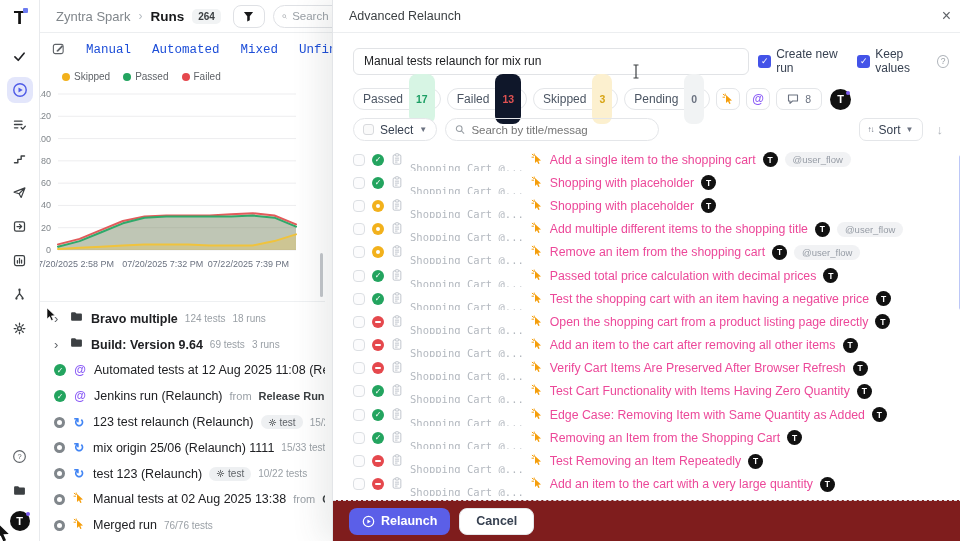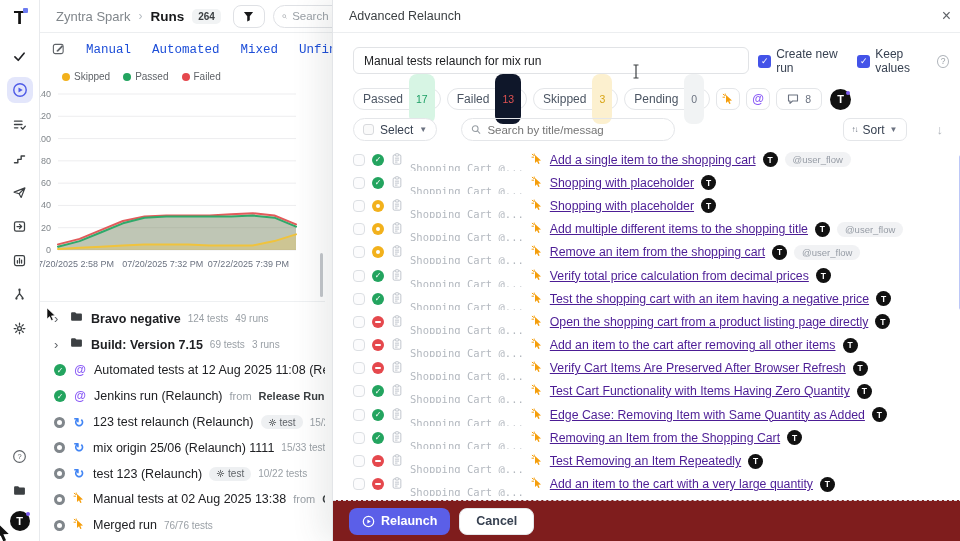--- a/index.html
+++ b/index.html
@@ -83,42 +83,42 @@
   
   .modal { position:absolute; left:332px; top:0; width:635px; height:541px; background:#fff;
     border-left:1px solid #e3e5e8; box-shadow:-12px 0 28px rgba(60,64,67,.10); z-index:10; }
   .modal-header { height:33px; border-bottom:1px solid #eceef0; display:flex; align-items:center;
     padding:0 16px; }
   .modal-header .mh-title { font-size:12.5px; color:#3c4043; flex:1; }
   .modal-close { background:none; border:none; font-size:16px; color:#5f6368; cursor:pointer;
     font-family:inherit; line-height:1; }
   .modal-body { position:absolute; top:33px; left:0; right:0; bottom:41px; padding:14px 18px 0 20px; }
   .modal-title { font-size:15px; font-weight:bold; color:#17181a; margin-bottom:11px; }
-  .name-row { display:flex; gap:9px; }
+  .name-row { display:flex; align-items:center; gap:9px; }
   .name-input { width:438px; height:27px; border:1px solid #e1e3e6; border-radius:6px;
     padding:0 10px; font-size:12px; color:#202124; font-family:inherit; outline:none; }
   .chk { display:flex; align-items:center; gap:5px; font-size:12px; color:#374151; cursor:pointer; }
   .cbx { width:13px; height:13px; border-radius:3px; background:#4353e8; color:#fff; font-size:9px;
     display:flex; align-items:center; justify-content:center; flex:none; }
   .help-circ { width:13px; height:13px; border-radius:50%; border:1px solid #b0b5bb; color:#9aa0a6;
     font-size:8.5px; display:flex; align-items:center; justify-content:center; }
   .filters-row { margin-top:13px; display:flex; align-items:center; gap:6px; }
   .filter-pill { height:22px; border:1px solid #e4e6e9; border-radius:12px; background:#fff;
     display:flex; align-items:center; gap:6px; padding:0 5px 0 9px; cursor:pointer; font-family:inherit; }
   .filter-pill .fl { font-size:12px; color:#4b5563; }
-  .filter-pill .fc { font-size:10.5px; font-weight:normal; border-radius:8px; padding:19px 7px; }
+  .filter-pill .fc { font-size:10.5px; font-weight:bold; border-radius:8px; padding:19px 7px; }
   .icon-btn { width:24px; height:22px; border:1px solid #e4e6e9; border-radius:7px; background:#fff;
     display:flex; align-items:center; justify-content:center; cursor:pointer; font-family:inherit; }
   .comment-btn { width:46px; gap:6px; color:#6b7280; font-size:10.5px; }
   .avatar-blk { width:21px; height:21px; border-radius:50%; background:#111; color:#fff;
     font-size:11px; font-weight:bold; display:flex; align-items:center; justify-content:center;
     margin-left:2px; position:relative; }
   .avatar-blk i { position:absolute; right:1px; top:2px; width:4px; height:4px; background:#7c5cf0;
     border-radius:50%; }
-  .select-row { margin-top:8px; display:flex; align-items:center; gap:24px; }
+  .select-row { margin-top:8px; display:flex; align-items:center; gap:8px; }
   .select-btn { height:23px; border:1px solid #e4e6e9; border-radius:12px; background:#fff;
     display:flex; align-items:center; gap:6px; padding:0 9px; font-size:12px; color:#374151;
     cursor:pointer; font-family:inherit; }
   .mini-cb { width:11px; height:11px; border:1px solid #d8dadd; border-radius:3px; background:#fafafa; }
   .caret { font-size:8px; color:#6b7280; }
   .modal-search { height:23px; border:1px solid #e4e6e9; border-radius:12px; display:flex;
     align-items:center; gap:6px; padding:0 9px; width:214px; }
   .modal-search input { border:none; outline:none; font-size:11.5px; color:#374151; width:100%;
     font-family:inherit; background:transparent; }
   .sort-btn { margin-left:auto; height:23px; border:1px solid #e4e6e9; border-radius:7px;
@@ -127,21 +127,21 @@
   .sortglyph { font-size:8px; color:#6b7280; letter-spacing:-1px; }
   .dl-btn { background:none; border:none; color:#b0b5bb; font-size:13px; cursor:pointer; padding:0 6px; }
 
   
   .tests { margin-top:7px; height:348px; overflow:hidden; }
   .trow { height:23.2px; display:flex; align-items:center; gap:7px; white-space:nowrap;
     overflow:hidden; cursor:pointer; }
   .row-cb { width:12px; height:12px; border:1px solid #dcdfe3; border-radius:4px; background:#fcfcfd;
     flex:none; }
   .suite { font-family:"DejaVu Sans Mono", monospace; font-size:10.5px; color:#b3b8bf; flex:none;margin-top:16px; }
-  .ttl { font-size:12.3px; color:#4c1d95;text-decoration:underline; }
+  .ttl { font-size:12.3px; color:#ec4899; }
   .av15 { width:15px; height:15px; border-radius:50%; background:#111; color:#fff; font-size:8.5px;
     font-weight:bold; display:inline-flex; align-items:center; justify-content:center; flex:none; }
   .utag { background:#f1f2f4; color:#969ca5; font-size:9.5px; border-radius:9px; padding:2px 8px;
     flex:none; }
   .list-scrollbar { position:absolute; right:3px; top:122px; width:5px; height:155px;
     background:#bcc7f7; border-radius:3px; }
 
   
   .modal-footer { position:absolute; left:0; right:0; bottom:0; height:41px;
     border-top:1px dashed #dfe1e5; display:flex; align-items:center; gap:9px; padding:0 16px;
@@ -316,30 +316,30 @@
       <text x="230.4" y="183" text-anchor="middle" font-size="9" fill="#6b7280">07/22/2025 7:39 PM</text>
     </svg>
   <div class="panel-scrollbar"></div>
 
   <div class="runs-list" id="runs-container">
       <div class="run-row">
         <span class="chev">›</span>
         <span><svg viewBox="0 0 18 18" width="15" height="15">
             <path d="M2.5 5 a1.2 1.2 0 0 1 1.2-1.2 h3.6 L9 5.5 h5.3 a1.2 1.2 0 0 1 1.2 1.2 V13 a1.2 1.2 0 0 1-1.2 1.2 H3.7 A1.2 1.2 0 0 1 2.5 13 Z" fill="#3c4043"></path>
           </svg></span>
-        <span class="folder-name">Bravo negative</span>
+        <span class="folder-name">Bravo multiple</span>
         <span class="run-meta">124 tests</span>
-        <span class="run-meta">49 runs</span>
+        <span class="run-meta">18 runs</span>
       </div>
       <div class="run-row">
         <span class="chev">›</span>
         <span><svg viewBox="0 0 18 18" width="15" height="15">
             <path d="M2.5 5 a1.2 1.2 0 0 1 1.2-1.2 h3.6 L9 5.5 h5.3 a1.2 1.2 0 0 1 1.2 1.2 V13 a1.2 1.2 0 0 1-1.2 1.2 H3.7 A1.2 1.2 0 0 1 2.5 13 Z" fill="#3c4043"></path>
           </svg></span>
-        <span class="folder-name">Build: Version 7.15</span>
+        <span class="folder-name">Build: Version 9.64</span>
         <span class="run-meta">69 tests</span>
         <span class="run-meta">3 runs</span>
       </div>
       <div class="run-row">
         <span class="st st-passed">✓</span>
         <span class="type-ic type-automated">@</span>
         <span class="run-name">Automated tests at 12 Aug 2025 11:08 (Relaunch)</span>
       </div>
       <div class="run-row">
         <span class="st st-passed">✓</span>
@@ -590,21 +590,21 @@
             <span><svg viewBox="0 0 14 14" width="12" height="12">
                 <rect x="2.5" y="2.2" width="9" height="10.8" rx="1.4" fill="none" stroke="#b6bcc4" stroke-width="1"></rect>
                 <rect x="5" y="0.9" width="4" height="2.6" rx="0.8" fill="#fff" stroke="#b6bcc4" stroke-width="1"></rect>
                 <path d="M4.6 6 h4.8 M4.6 8.3 h4.8 M4.6 10.6 h3" stroke="#b6bcc4" stroke-width="1"></path>
               </svg></span>
             <span class="suite">Shopping Cart @...</span>
             <span><svg width="12" height="12" viewBox="0 0 12 12">
                 <path d="M4 2 L4 10 L6 8.2 L7.3 11 L8.6 10.4 L7.3 7.7 L10 7.5 Z" fill="#f59e0b"></path>
                 <path d="M1.2 1.2 L2.3 2.3 M1 4.2 H2.6 M3.2 1 V2.6" stroke="#f59e0b" stroke-width="1" stroke-linecap="round"></path>
               </svg></span>
-            <span class="ttl">Verify total price calculation from decimal prices</span>
+            <span class="ttl">Passed total price calculation with decimal prices</span>
             <span class="av15">T</span>
           </div>
           <div class="trow">
             <span class="row-cb"></span>
             <span class="st st-passed">✓</span>
             <span><svg viewBox="0 0 14 14" width="12" height="12">
                 <rect x="2.5" y="2.2" width="9" height="10.8" rx="1.4" fill="none" stroke="#b6bcc4" stroke-width="1"></rect>
                 <rect x="5" y="0.9" width="4" height="2.6" rx="0.8" fill="#fff" stroke="#b6bcc4" stroke-width="1"></rect>
                 <path d="M4.6 6 h4.8 M4.6 8.3 h4.8 M4.6 10.6 h3" stroke="#b6bcc4" stroke-width="1"></path>
               </svg></span>

